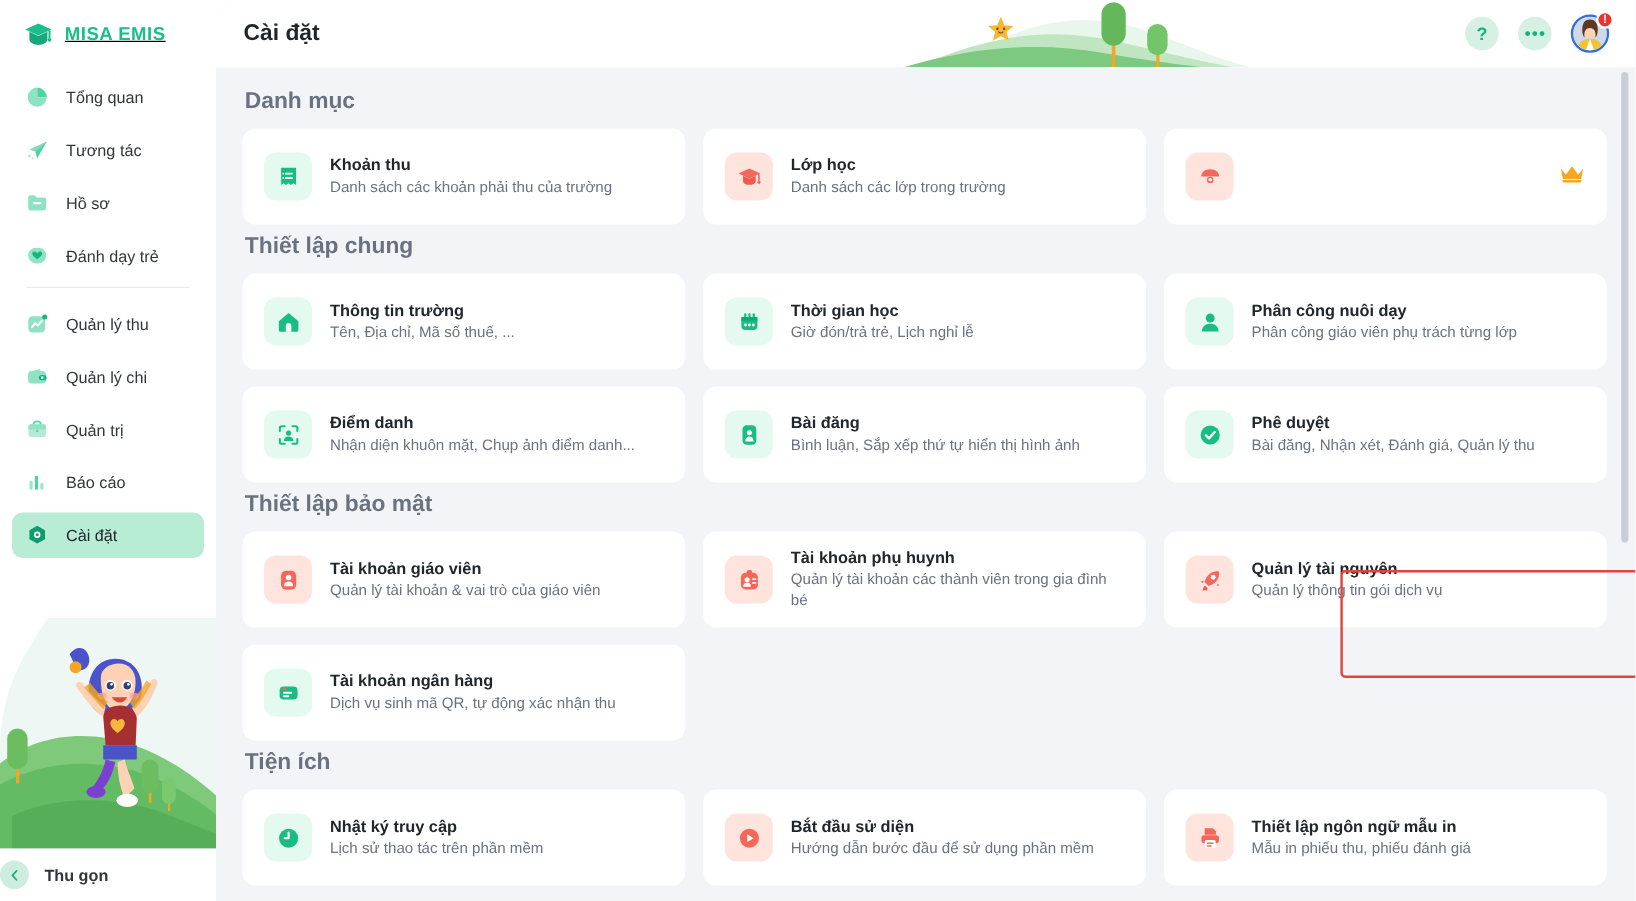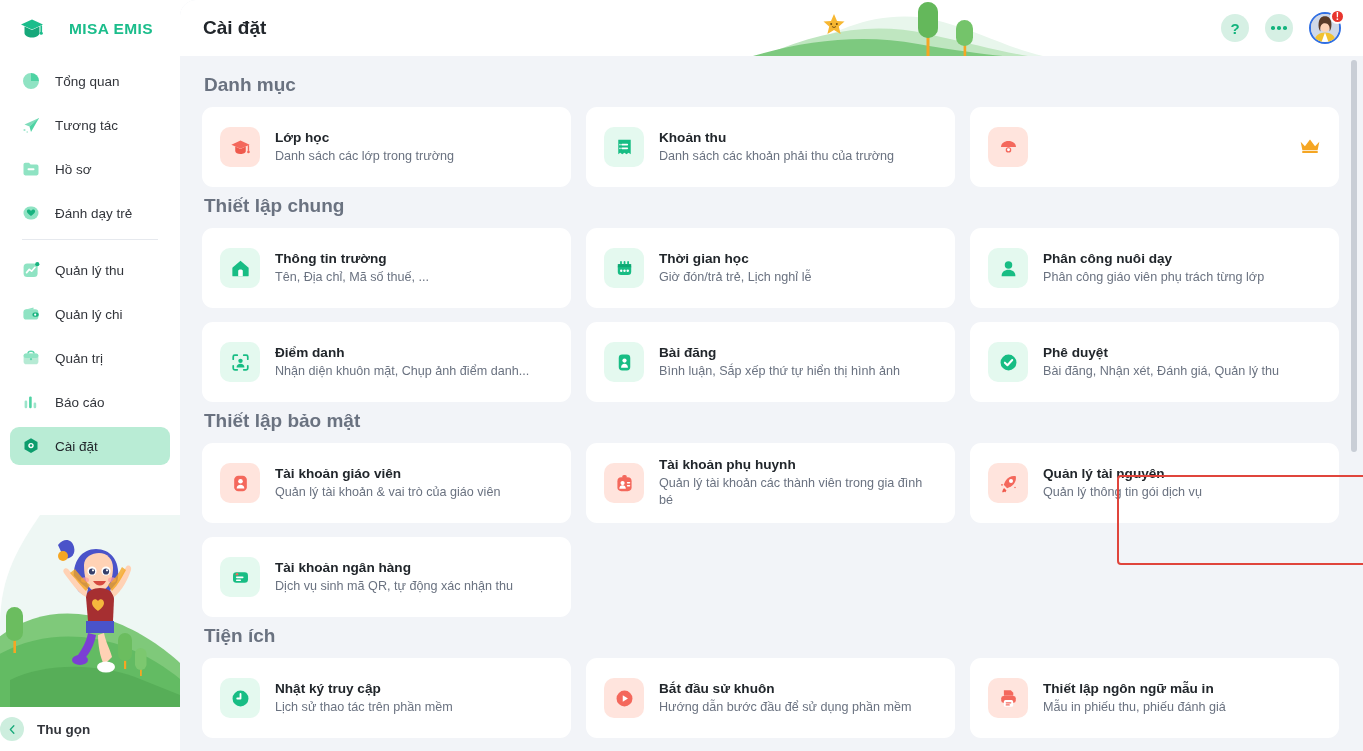--- a/index.html
+++ b/index.html
@@ -13,23 +13,24 @@
 
   
   .sidebar {
     width: 180px; height: 751px;
     background: #ffffff;
     position: relative;
     flex: 0 0 180px;
     overflow: hidden;
   }
   .brand {
-    display: flex; align-items: center; gap: 23px;
+    display: flex; align-items: center; gap: 8px;
     padding: 18px 0 16px 18px;
     height: 56px;
+    text-decoration: underline;
   }
   .brand-mark { width: 28px; height: 28px; flex: 0 0 28px; }
   .brand-text {
     font-size: 15.5px; font-weight: bold; letter-spacing: .4px;
     color: #1bbd8b;
   }
   .nav { padding: 6px 10px 0 10px; }
   .nav-item {
     display: flex; align-items: center; gap: 13px;
     height: 38px; padding: 0 10px;
@@ -408,47 +409,47 @@
         </div>
       </div>
     </header>
 
     <div class="content">
 
       <div class="section-title first">Danh mục</div>
       <div class="grid">
 
         <div class="card">
-          <div class="card-ico red">
-            <svg viewBox="0 0 24 24" width="23" height="23">
-              <path d="M2.5 9 L12 4.6 L21.5 9 L12 13.4 Z" fill="#f4685c"></path>
-              <path d="M6.5 11 L6.5 15.6 C6.5 17.4 9 18.8 12 18.8 C15 18.8 17.5 17.4 17.5 15.6 L17.5 11 L12 13.6 Z" fill="#ef5a4d"></path>
-              <rect x="19.6" y="9.4" width="1.4" height="6.2" rx=".7" fill="#f4685c"></rect>
-              <circle cx="20.3" cy="16.6" r="1.4" fill="#f4685c"></circle>
-            </svg>
-          </div>
-          <div class="card-text">
-            <div class="card-title">Lớp học</div>
-            <div class="card-desc">Danh sách các lớp trong trường</div>
-          </div>
-        </div>
-
-        <div class="card">
           <div class="card-ico green">
             <svg viewBox="0 0 24 24" width="23" height="23">
               <path d="M5.5 4 L18.5 4 L18.5 19 L16.3 17.4 L14.1 19 L11.9 17.4 L9.7 19 L7.5 17.4 L5.5 19 Z" fill="#18bd84"></path>
               <rect x="8.6" y="8.2" width="7.2" height="1.7" rx=".85" fill="#ffffff"></rect>
               <rect x="8.6" y="12" width="7.2" height="1.7" rx=".85" fill="#ffffff"></rect>
               <rect x="6.6" y="8.2" width="1.4" height="1.7" rx=".7" fill="#ffffff"></rect>
               <rect x="6.6" y="12" width="1.4" height="1.7" rx=".7" fill="#ffffff"></rect>
             </svg>
           </div>
           <div class="card-text">
             <div class="card-title">Khoản thu</div>
             <div class="card-desc">Danh sách các khoản phải thu của trường</div>
+          </div>
+        </div>
+
+        <div class="card">
+          <div class="card-ico red">
+            <svg viewBox="0 0 24 24" width="23" height="23">
+              <path d="M2.5 9 L12 4.6 L21.5 9 L12 13.4 Z" fill="#f4685c"></path>
+              <path d="M6.5 11 L6.5 15.6 C6.5 17.4 9 18.8 12 18.8 C15 18.8 17.5 17.4 17.5 15.6 L17.5 11 L12 13.6 Z" fill="#ef5a4d"></path>
+              <rect x="19.6" y="9.4" width="1.4" height="6.2" rx=".7" fill="#f4685c"></rect>
+              <circle cx="20.3" cy="16.6" r="1.4" fill="#f4685c"></circle>
+            </svg>
+          </div>
+          <div class="card-text">
+            <div class="card-title">Lớp học</div>
+            <div class="card-desc">Danh sách các lớp trong trường</div>
           </div>
         </div>
 
         <div class="card">
           <div class="card-ico red">
             <svg viewBox="0 0 24 24" width="23" height="23">
               <path d="M4.2 11.6 C4.2 7.6 7.6 5.2 12 5.2 C16.4 5.2 19.8 7.6 19.8 11.6 Z" fill="#f4685c"></path>
               <rect x="9.1" y="11.8" width="5.8" height="5.4" rx="2.7" fill="#f4685c"></rect>
               <circle cx="12" cy="14.3" r="1.5" fill="#ffffff"></circle>
             </svg>
@@ -642,21 +643,21 @@
         </div>
 
         <div class="card">
           <div class="card-ico red">
             <svg viewBox="0 0 24 24" width="23" height="23">
               <circle cx="12" cy="12" r="8.3" fill="#f4685c"></circle>
               <path d="M10.2 8.6 L15.6 12 L10.2 15.4 Z" fill="#ffffff"></path>
             </svg>
           </div>
           <div class="card-text">
-            <div class="card-title">Bắt đầu sử khuôn</div>
+            <div class="card-title">Bắt đầu sử diện</div>
             <div class="card-desc">Hướng dẫn bước đầu để sử dụng phần mềm</div>
           </div>
         </div>
 
         <div class="card">
           <div class="card-ico red">
             <svg viewBox="0 0 24 24" width="23" height="23">
               <path d="M7.2 3.4 L14.4 3.4 L17 6 L17 9 L7.2 9 Z" fill="#f4685c"></path>
               <rect x="4.4" y="9.4" width="15.2" height="7" rx="2.4" fill="#f4685c"></rect>
               <rect x="7.2" y="13.6" width="9.6" height="7" rx="1.6" fill="#ffffff"></rect>

